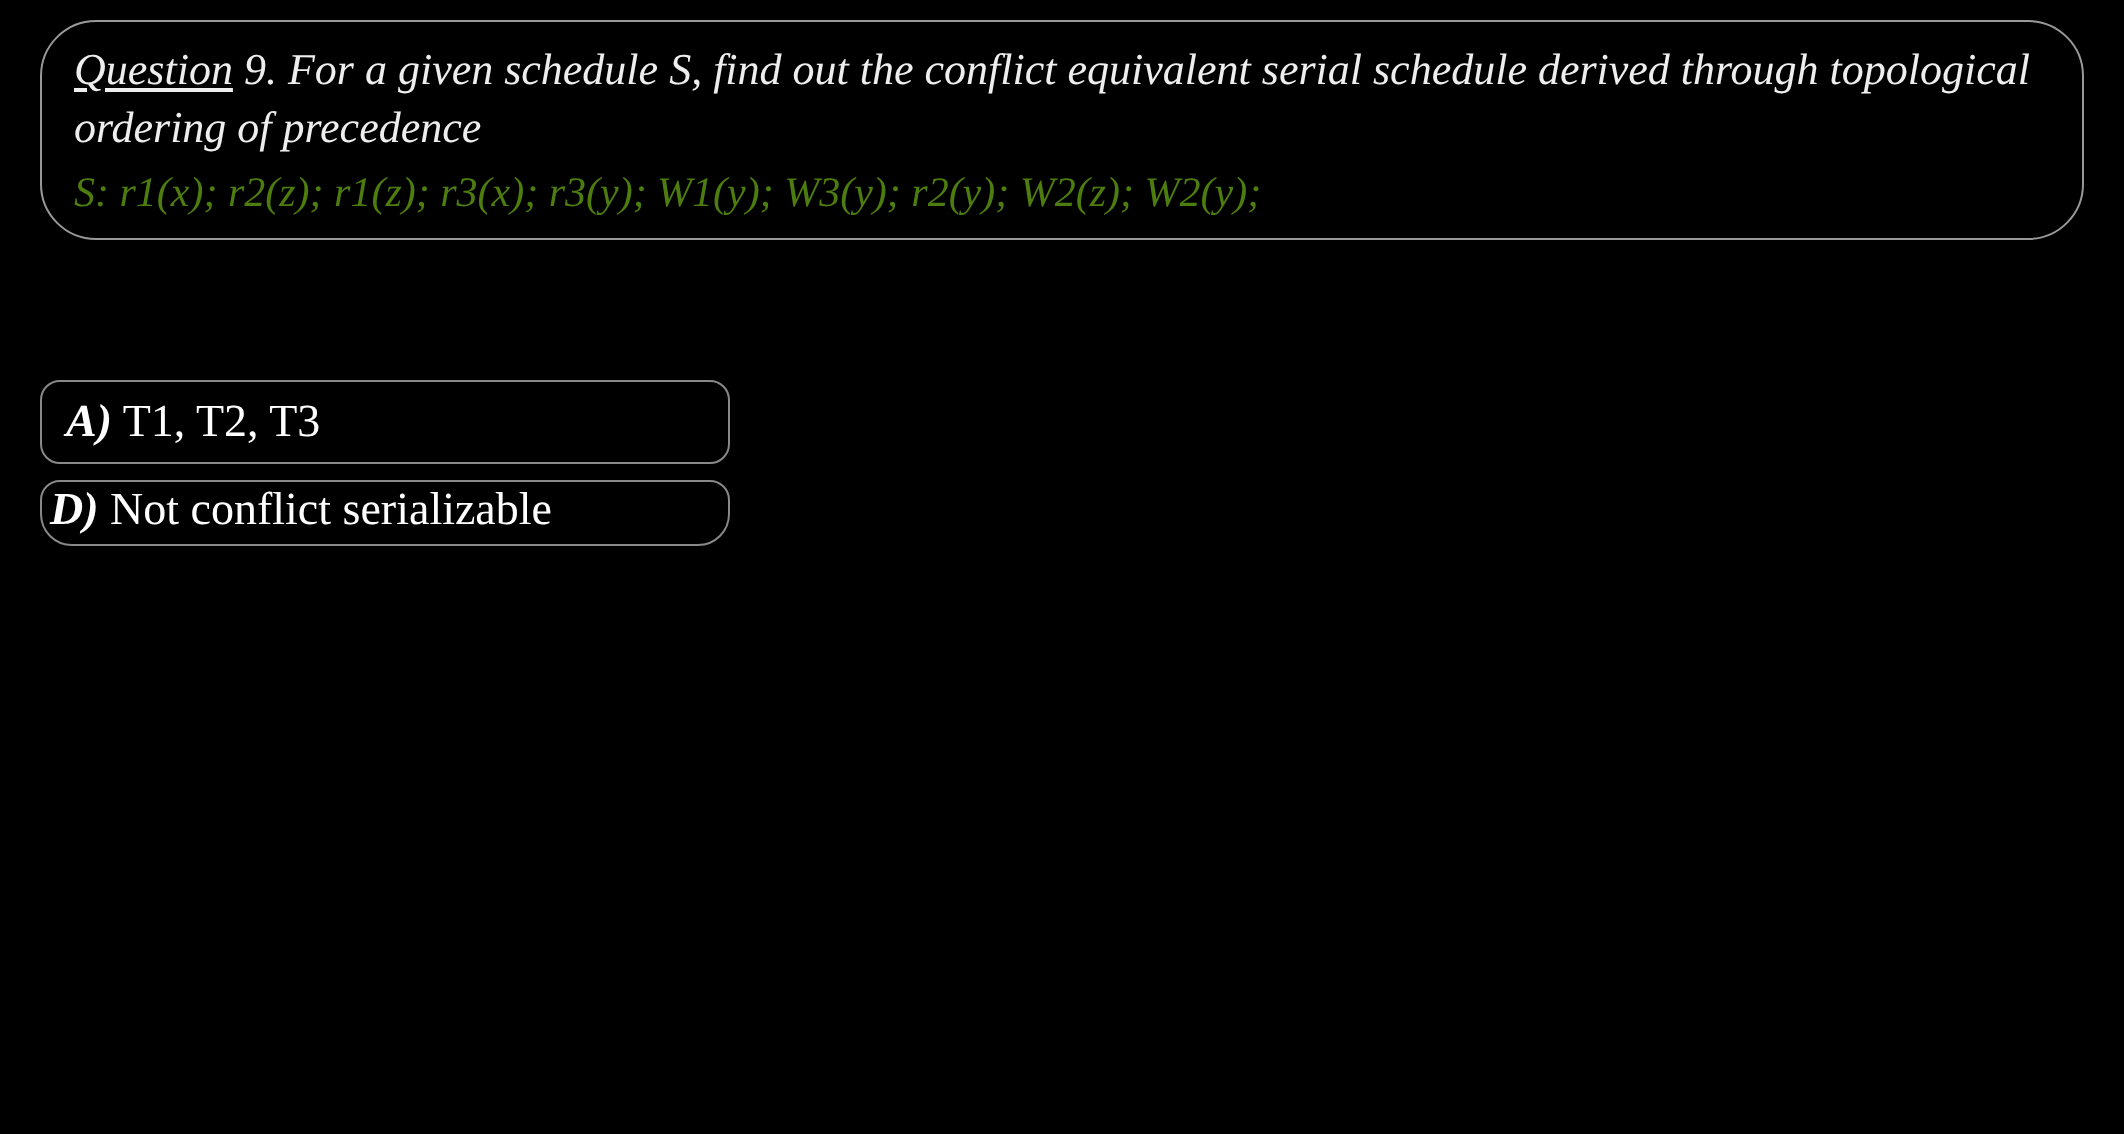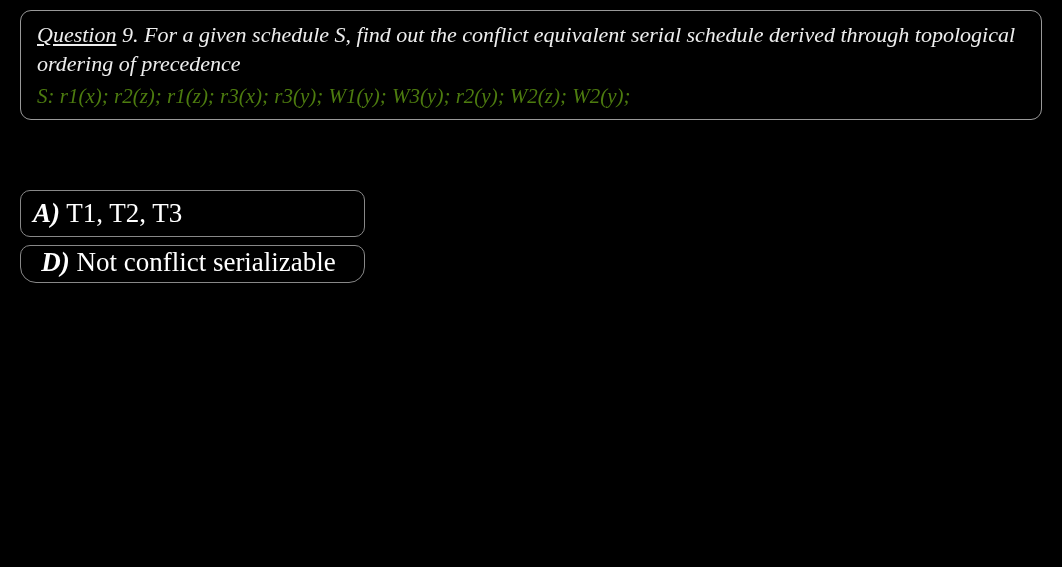--- a/index.html
+++ b/index.html
@@ -10,21 +10,21 @@
     body {
       background: #000;
       width: 1062px;
       height: 567px;
       font-family: Georgia, 'Times New Roman', serif;
       color: #fff;
       padding: 10px 20px;
     }
     .question-box {
       border: 1.5px solid #999;
-      border-radius: 11px;
+      border-radius: 28px;
       padding: 10px 16px 10px 16px;
       margin-bottom: 70px;
       width: 100%;
     }
     .question-prompt {
       font-style: italic;
       font-size: 22px;
       line-height: 1.3;
       color: #eee;
       font-family: Georgia, 'Times New Roman', serif;
@@ -43,39 +43,38 @@
     .options {
       display: flex;
       flex-direction: column;
       gap: 8px;
       width: 345px;
     }
     .option {
       border: 1.5px solid #888;
       border-radius: 10px;
       padding: 6px 12px;
-      font-size: 27px;
+      font-size: 23px;
       color: #fff;
       font-family: Georgia, 'Times New Roman', serif;
       line-height: 1.2;
     }
     .option-letter {
       font-style: italic;
       font-weight: bold;
     }
     .option-text {
       font-style: normal;
     }
     .option.d {
       border-top-left-radius: 10px;
       border-top-right-radius: 10px;
       border-bottom-left-radius: 16px;
       border-bottom-right-radius: 16px;
       padding: 0px 12px 4px 4px;
-      text-align: center;
     }
   </style>
 </head>
 <body>
 
 <div class="question-box">
   <div class="question-prompt">
     <span class="question-label">Question</span>
     <span>9.</span>
     <span>For a given schedule S, find out the conflict equivalent serial schedule derived through topological ordering of precedence</span>

